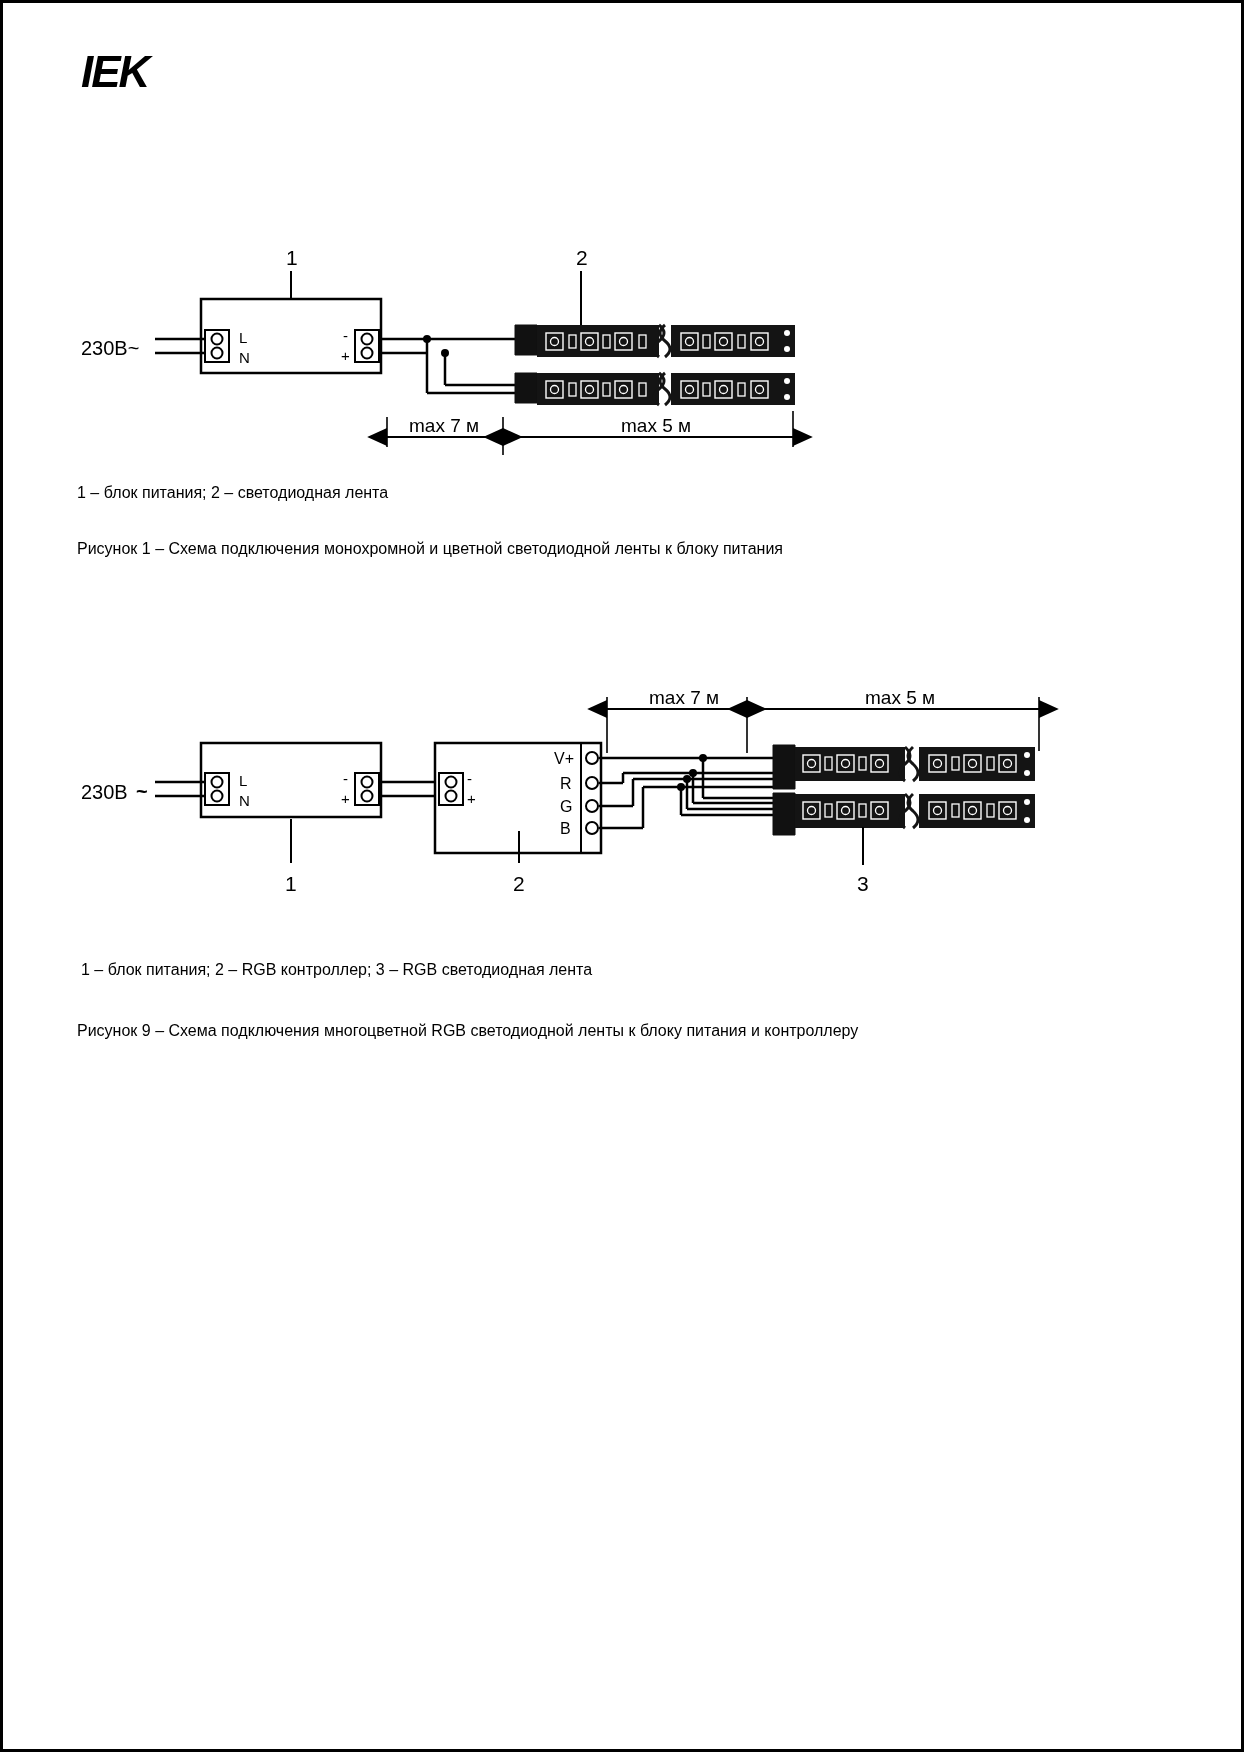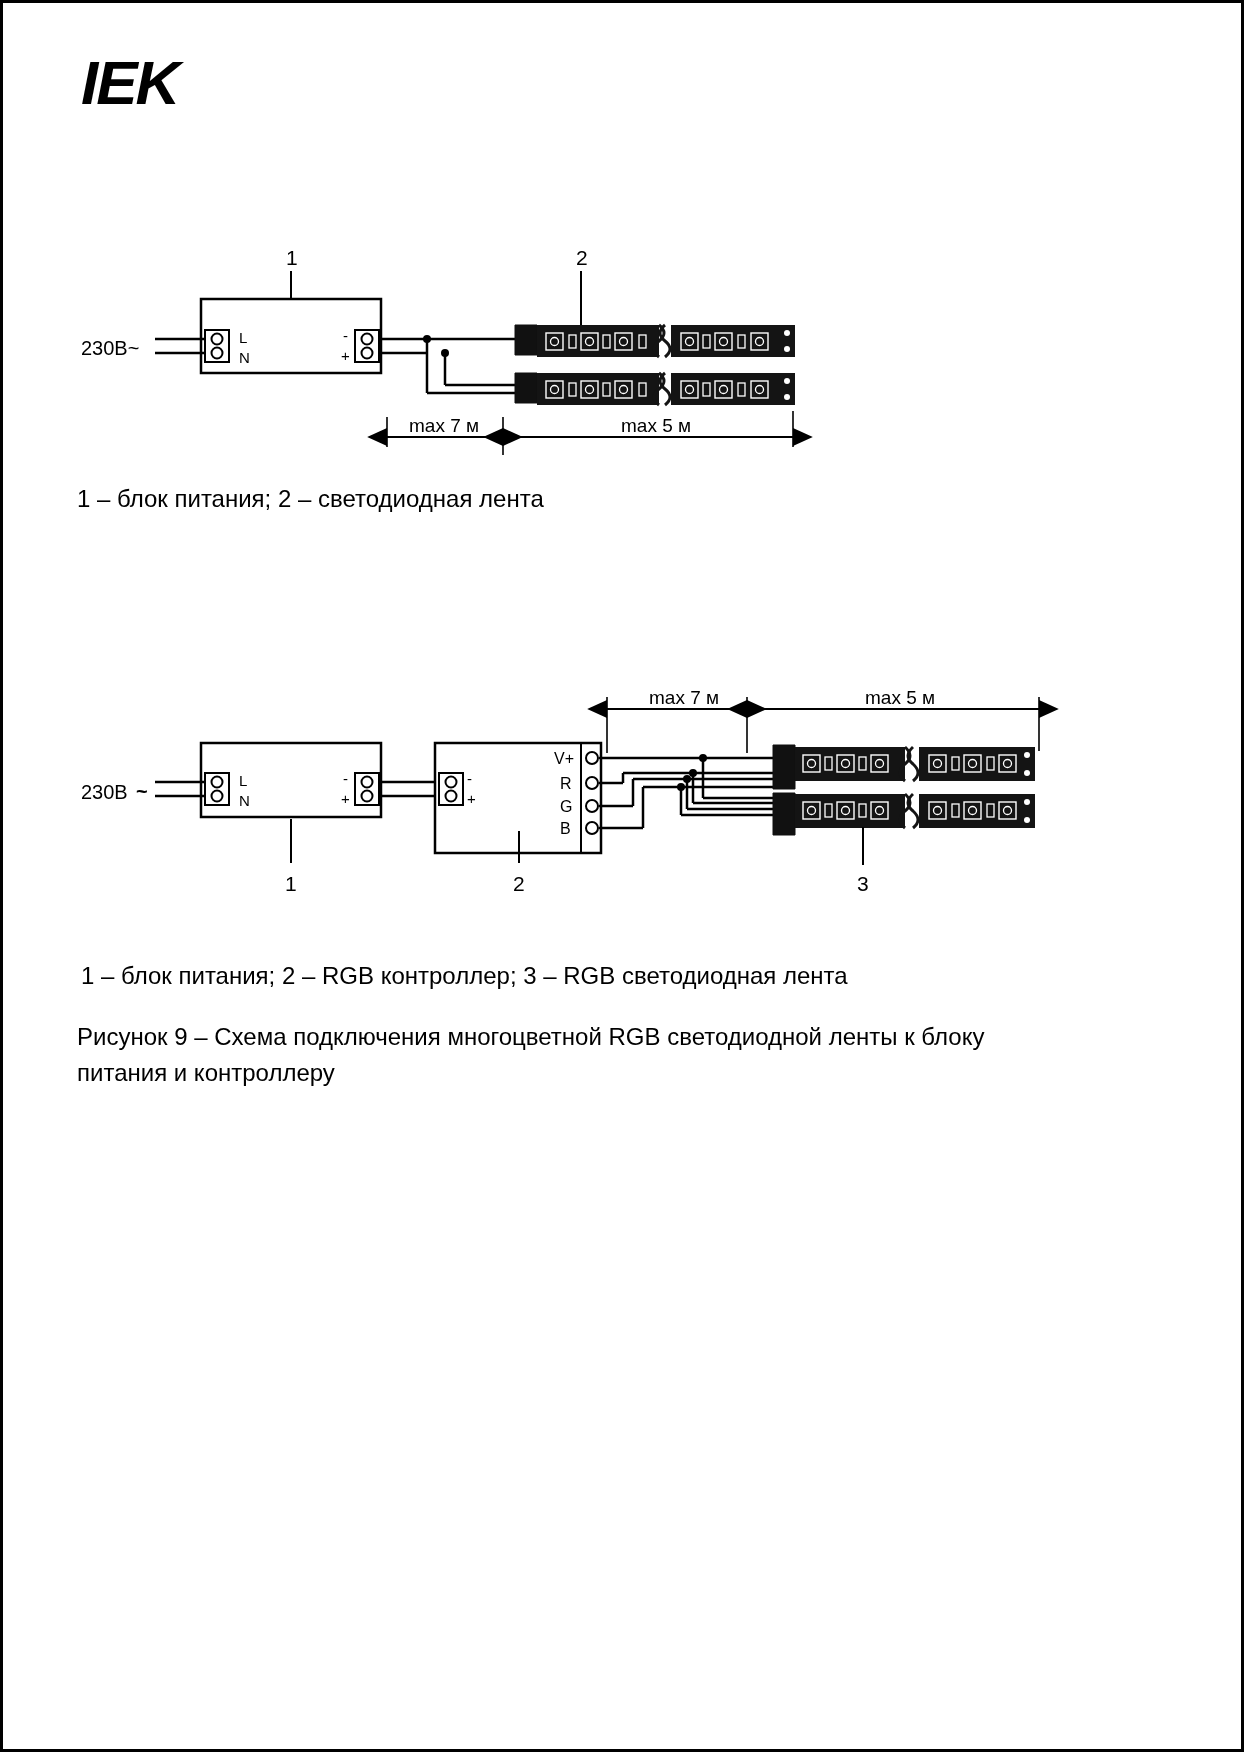--- a/index.html
+++ b/index.html
@@ -17,37 +17,37 @@
     height: 1752px;
     background: #ffffff;
     box-sizing: border-box;
     border: 3px solid #000000;
     overflow: hidden;
   }
   .logo {
     position: absolute;
     left: 78px;
     top: 44px;
-    font-size: 62px;
+    font-size: 44px;
     font-weight: bold;
     font-style: italic;
     letter-spacing: -2px;
     font-family: "Liberation Sans", sans-serif;
     color: #000;
   }
   .svg-layer {
     position: absolute;
     left: 0;
     top: 0;
     width: 1244px;
     height: 1752px;
   }
   .caption {
     position: absolute;
-    font-size: 24px;
+    font-size: 16px;
     color: #000;
     white-space: pre;
     line-height: 1.5;
   }
   .cap1-legend { left: 74px; top: 478px; }
   .cap1-title  { left: 74px; top: 534px; }
   .cap2-legend { left: 78px; top: 955px; }
   .cap2-title  { left: 74px; top: 1016px; width: 1000px; white-space: normal; }
 </style>
 </head>
@@ -285,16 +285,17 @@
       <text x="557" y="831" font-family="Liberation Sans, sans-serif" font-size="16" fill="#000">B</text>
       <text x="282" y="888" font-family="Liberation Sans, sans-serif" font-size="21" fill="#000">1</text>
       <text x="510" y="888" font-family="Liberation Sans, sans-serif" font-size="21" fill="#000">2</text>
       <text x="854" y="888" font-family="Liberation Sans, sans-serif" font-size="21" fill="#000">3</text>
       <text x="646" y="701" font-family="Liberation Sans, sans-serif" font-size="19" fill="#000">max 7 м</text>
       <text x="862" y="701" font-family="Liberation Sans, sans-serif" font-size="19" fill="#000">max 5 м</text>
     </g>
   </svg>
 
   <div class="caption cap1-legend">1 – блок питания; 2 – светодиодная лента</div>
+  <div class="caption cap1-title">Рисунок 1 – Схема подключения монохромной и цветной светодиодной ленты к блоку питания</div>
   <div class="caption cap2-legend">1 – блок питания; 2 – RGB контроллер; 3 – RGB светодиодная лента</div>
   <div class="caption cap2-title">Рисунок 9 – Схема подключения многоцветной RGB светодиодной ленты к блоку питания и контроллеру</div>
 
 </div>
 
 </body></html>

